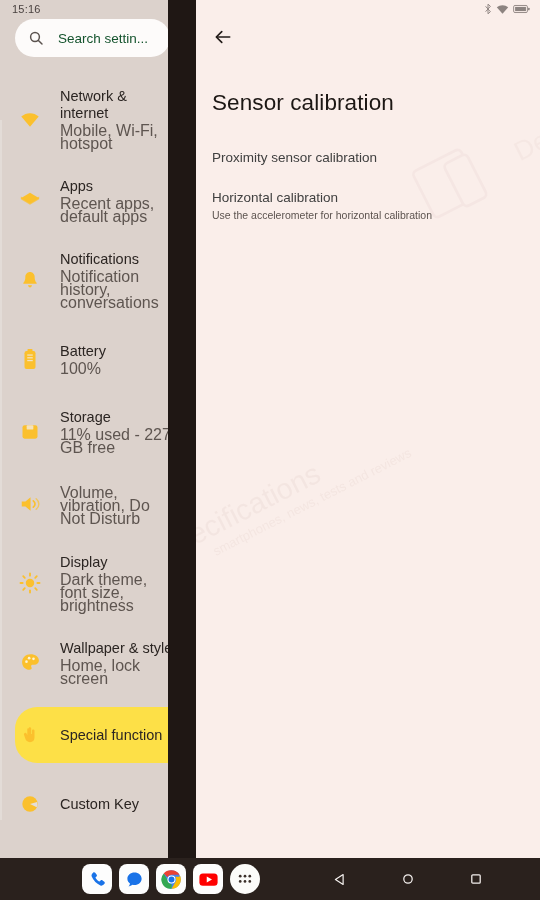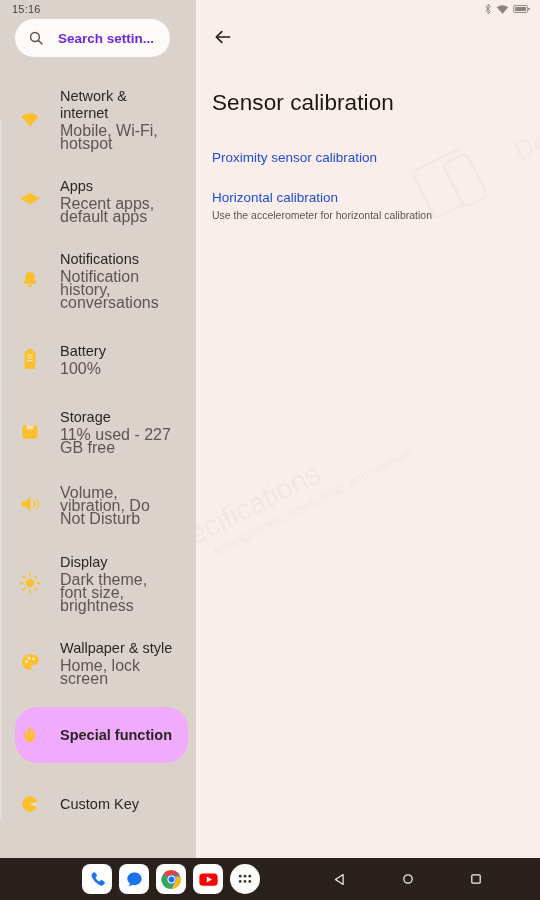--- a/index.html
+++ b/index.html
@@ -12,21 +12,21 @@
   #screen {
     position: relative;
     width: 540px; height: 900px;
     overflow: hidden;
   }
 
   
   #sidebar {
     position: absolute;
     left: 0; top: 0;
-    width: 196px; height: 858px;
+    width: 168px; height: 858px;
     background: #dcd2cc;
     overflow: hidden;
   }
   .status-time {
     position: absolute;
     left: 12px; top: 3px;
     font-size: 11px;
     color: #4a4240;
     letter-spacing: .2px;
   }
@@ -41,41 +41,40 @@
     padding-left: 13px;
   }
   #search-pill .s-icon {
     width: 16px; height: 16px;
     flex: 0 0 auto;
     display: block;
   }
   #search-pill .s-text {
     margin-left: 14px;
     font-size: 13.5px;
-    color: #6d28d9;
+    color: #14532d;
     white-space: nowrap;
     overflow: hidden;
-    font-weight: bold;
   }
 
   #nav-list {
     position: absolute;
     top: 66px; left: 0;
     width: 196px;
   }
   .nav-item {
     position: relative;
     display: flex;
     align-items: center;
     min-height: 56px;
     padding: 6px 10px 6px 0;
     margin: 16px 8px 4px 15px;
     border-radius: 22px;
   }
-  .nav-item.sel { background: #f0abfc; font-weight: bold; }
+  .nav-item.sel { background: #fde047; }
   .nav-icon {
     width: 30px;
     flex: 0 0 30px;
     display: flex;
     align-items: center;
     justify-content: center;
   }
   .nav-icon svg { display: block; }
   .nav-text { padding-left: 15px; }
   .nav-title {
@@ -122,21 +121,21 @@
     color: #1c1714;
     letter-spacing: .1px;
   }
   .pref {
     position: absolute;
     left: 16px;
     width: 312px;
   }
   .pref-title {
     font-size: 13.5px;
-    color: #1d4ed8;
+    color: #404040;
     line-height: 17px;
   }
   .pref-sub {
     font-size: 10.5px;
     color: #5c534f;
     margin-top: 3px;
     line-height: 13px;
   }
   #pref-proximity { top: 149px; }
   #pref-horizontal { top: 189px; }

